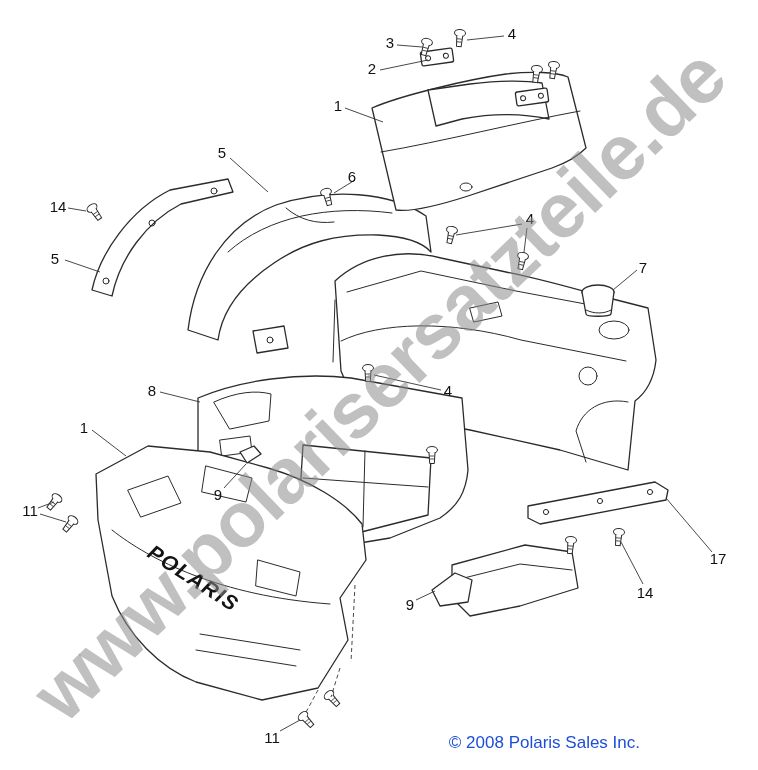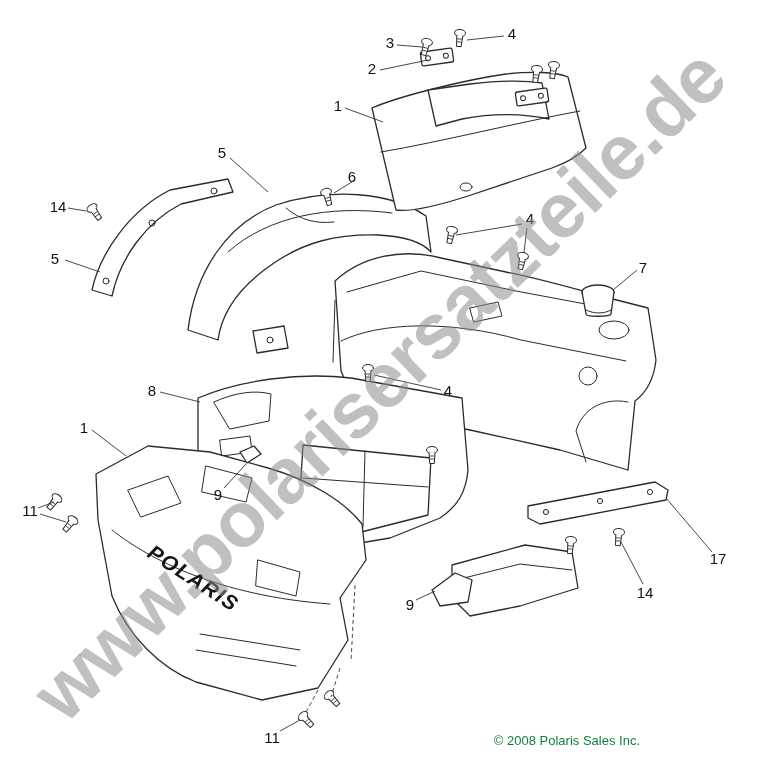--- a/index.html
+++ b/index.html
@@ -22,21 +22,21 @@
   #watermark{
     position:absolute;z-index:3;left:50%;top:50%;
     transform:translate(-50%,-50%) rotate(-44deg);
     white-space:nowrap;pointer-events:none;
     font-family:"Liberation Sans", sans-serif;
     font-weight:bold;font-size:78px;letter-spacing:-1px;
     color:rgba(140,140,140,0.55);
   }
   #copyright{
     position:absolute;z-index:4;right:118px;top:733px;
-    font-size:13px;color:#15803d;
+    font-size:17px;color:#1d4ed8;
     font-family:"Liberation Sans", sans-serif;
   }
 </style>
 </head>
 <body>
 
 <div id="stage">
 
   <svg id="diagram" width="758" height="770" viewBox="0 0 758 770">
     <defs>

